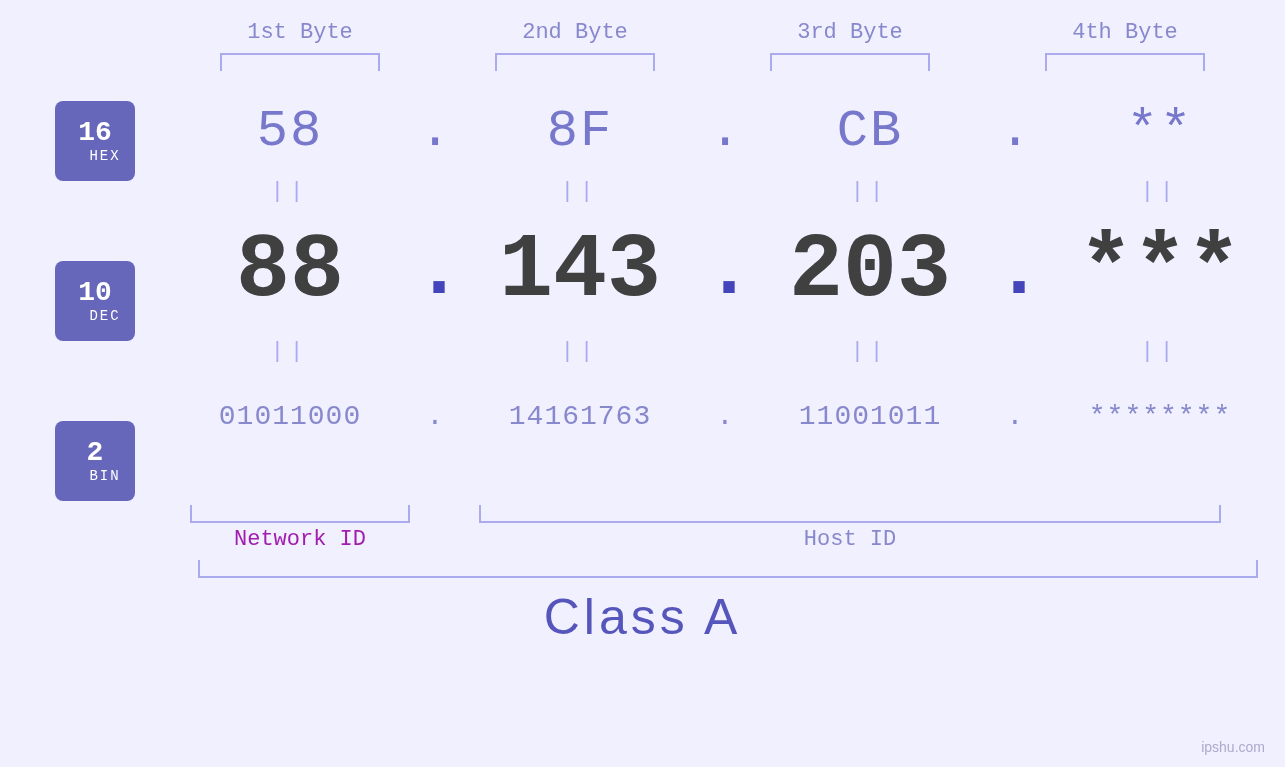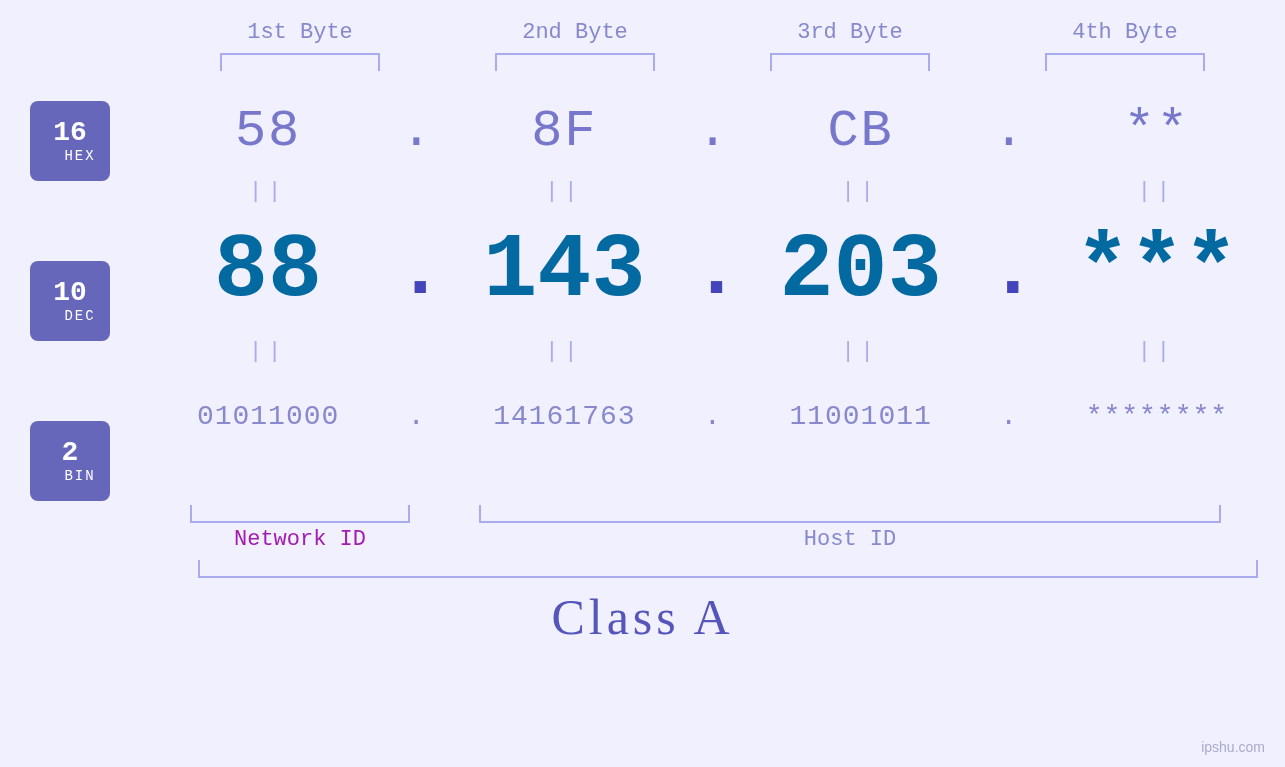--- a/index.html
+++ b/index.html
@@ -61,20 +61,21 @@
       border-top: 2px solid #aaaaee;
       border-left: 2px solid #aaaaee;
       border-right: 2px solid #aaaaee;
     }
 
     
     .content-area {
       display: flex;
       width: 1285px;
       align-items: flex-start;
+      padding-left: 25px;
     }
 
     .base-labels {
       width: 140px;
       display: flex;
       flex-direction: column;
       align-items: center;
       padding-top: 10px;
       gap: 80px;
     }
@@ -127,21 +128,21 @@
     }
 
     .hex-value {
       color: #7777cc;
       font-size: 52px;
       font-family: 'Courier New', Courier, monospace;
       letter-spacing: 2px;
     }
 
     .dec-value {
-      color: #0369a1;
+      color: #404040;
       font-size: 90px;
       font-weight: bold;
       font-family: 'Courier New', Courier, monospace;
     }
 
     .bin-value {
       color: #8888cc;
       font-size: 28px;
       font-family: 'Courier New', Courier, monospace;
       letter-spacing: 1px;
@@ -231,21 +232,21 @@
     
     .class-label-row {
       width: 1285px;
       text-align: center;
       margin-top: 10px;
     }
 
     .class-label {
       color: #5555bb;
       font-size: 50px;
-      font-family: Liberation Serif, serif;
+      font-family: Liberation Sans, sans-serif;
       letter-spacing: 4px;
     }
 
     
     .watermark {
       position: absolute;
       bottom: 12px;
       right: 20px;
       color: #aaaacc;
       font-size: 14px;

